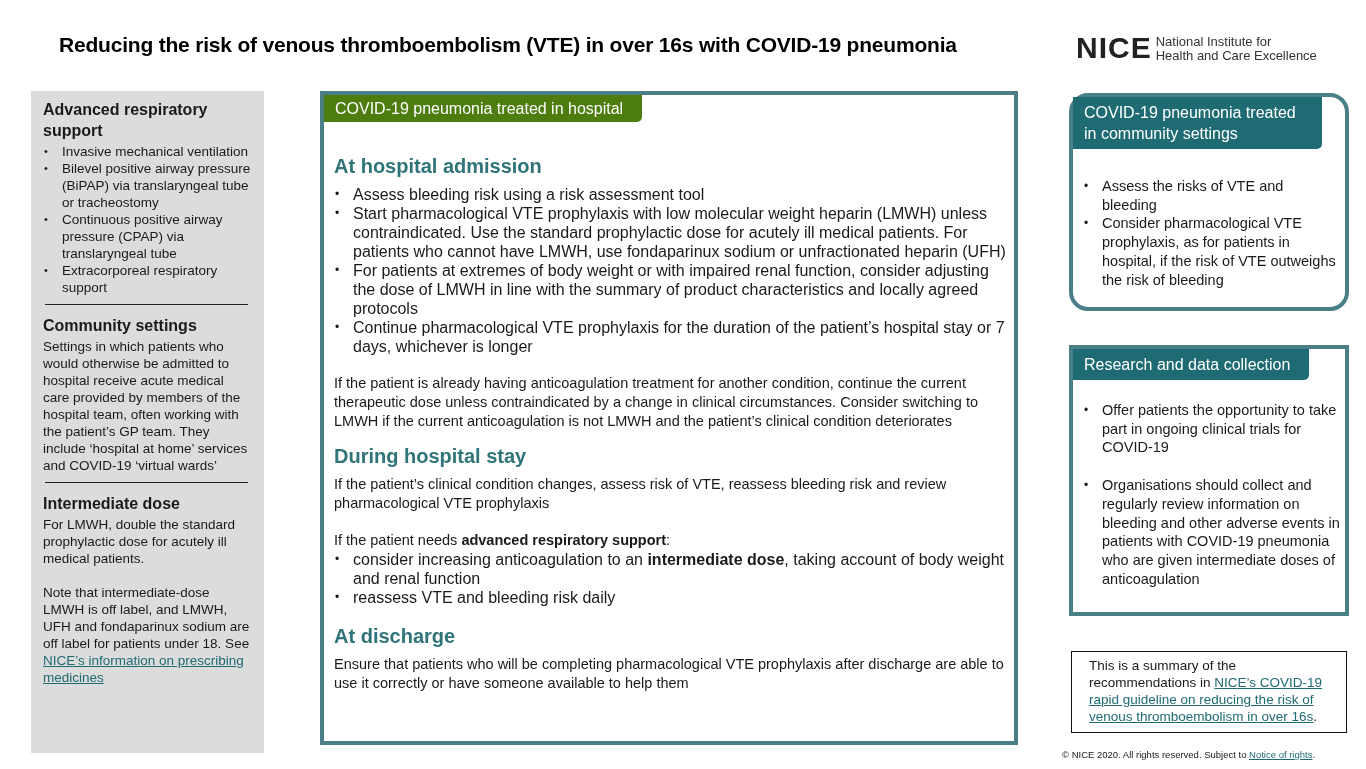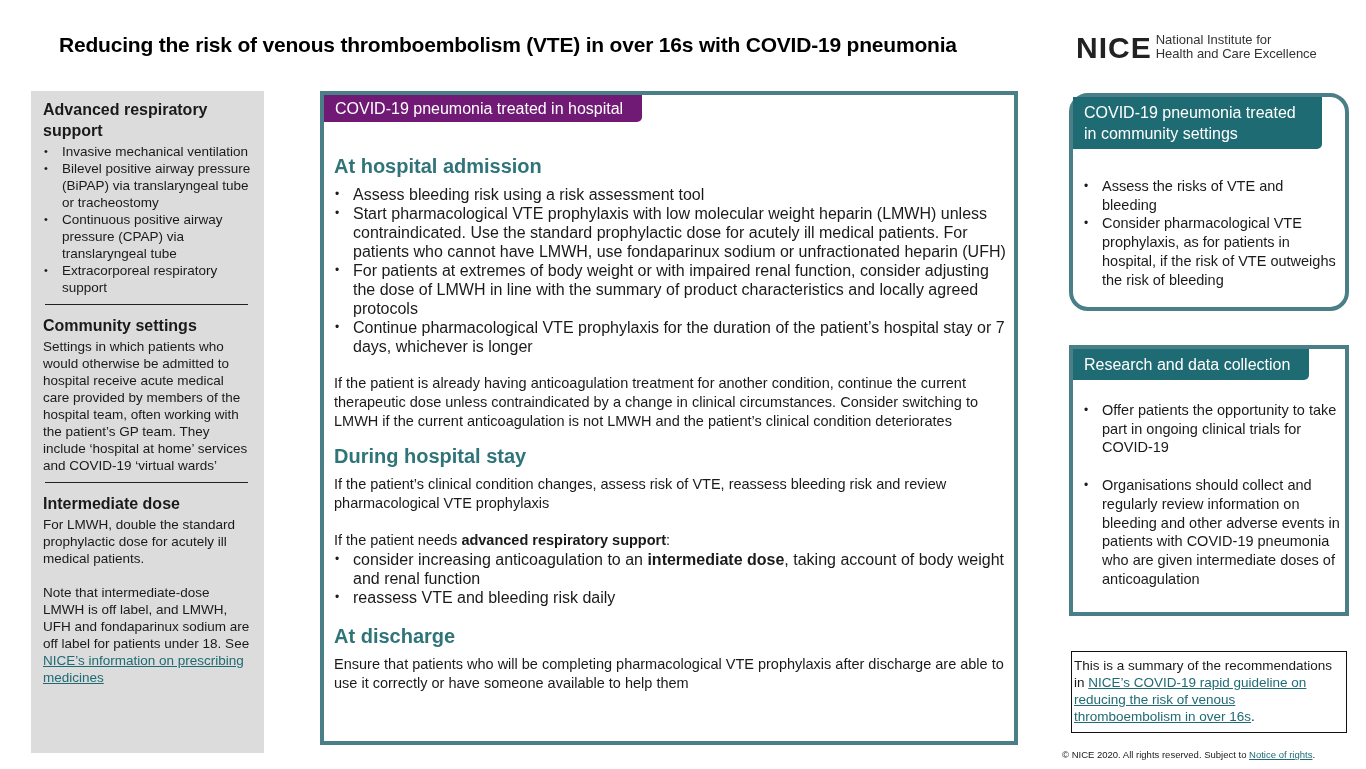--- a/index.html
+++ b/index.html
@@ -1,51 +1,51 @@
 <!DOCTYPE html>
 <html><head>
 <meta charset="utf-8">
 <style>
   * { box-sizing: border-box; margin: 0; padding: 0; }
   html, body { width: 1366px; height: 769px; background: #ffffff; overflow: hidden; }
   body { font-family: "Liberation Sans", sans-serif; color: #1a1a1a; position: relative; }
   .page-title { position: absolute; left: 35px; top: 33px; font-size: 21px; font-weight: bold; color: #000000; letter-spacing: -0.2px; margin-left: 24px; }
-  .logo { position: absolute; left: 1076px; top: 33px; display: flex; align-items: flex-start; }
+  .logo { position: absolute; left: 1076px; top: 33px; display: flex; align-items: flex-end; }
   .logo-mark { font-size: 30px; font-weight: bold; color: #222; letter-spacing: 1px; line-height: 30px; }
   .logo-text { margin-left: 4px; font-size: 13px; line-height: 14px; color: #333; }
 
   
   .sidebar { position: absolute; left: 31px; top: 91px; width: 233px; height: 662px; background: #dcdcdc; padding: 8px 12px 0 12px; }
   .sb-heading { font-size: 16px; font-weight: bold; color: #1a1a1a; line-height: 21px; }
   .sb-list { list-style: none; margin-top: 2px; }
   .sb-list li { position: relative; padding-left: 19px; font-size: 13.5px; line-height: 17px; color: #1a1a1a; }
   .sb-list li::before { content: "•"; position: absolute; left: 1px; top: 0; font-size: 11px; }
   .sb-divider { width: 203px; height: 1px; background: #222; margin: 8px 0 10px 2px; }
   .sb-text { font-size: 13.5px; line-height: 17px; color: #1a1a1a; margin-top: 2px; }
   .link { color: #1f6b73; text-decoration: underline; }
 
   
   .main-panel { position: absolute; left: 320px; top: 91px; width: 698px; height: 654px; border: 4px solid #4a7f88; background: #fff; }
-  .tab-label { position: absolute; left: 0; top: 0; height: 27px; background: #701a75; color: #fff; font-size: 16px; line-height: 27px; padding: 0 19px 0 11px; border-bottom-right-radius: 5px; }
+  .tab-label { position: absolute; left: 0; top: 0; height: 27px; background: #4d7c0f; color: #fff; font-size: 16px; line-height: 27px; padding: 0 19px 0 11px; border-bottom-right-radius: 5px; }
   .main-content { position: absolute; left: 10px; top: 58px; width: 675px; }
   .sec-heading { font-size: 20px; color: #2f7479; font-weight: bold; line-height: 26px; margin-bottom: 6px; }
   .m-list { list-style: none; }
   .m-list li { position: relative; padding-left: 19px; font-size: 16px; line-height: 19px; color: #1a1a1a; }
   .m-list li::before { content: "•"; position: absolute; left: 1px; top: 0; font-size: 12px; }
   .m-para { font-size: 14.5px; line-height: 19px; color: #1a1a1a; }
   .gap-18 { height: 18px; }
 
   
   .r-panel { position: absolute; left: 1069px; width: 280px; border: 4px solid #4a7f88; background: #fff; }
   .r-tab { position: absolute; left: 0; top: 0; background: #1f6b73; color: #fff; font-size: 16px; line-height: 21px; padding: 5px 11px 5px 11px; border-bottom-right-radius: 5px; }
   .r-list { list-style: none; position: absolute; left: 10px; }
   .r-list li { position: relative; padding-left: 19px; font-size: 14.5px; line-height: 18.7px; color: #1a1a1a; }
   .r-list li::before { content: "•"; position: absolute; left: 1px; top: 0; font-size: 12px; }
 
-  .summary-box { position: absolute; left: 1071px; top: 651px; width: 276px; height: 82px; border: 1px solid #111; padding: 5px 2px; font-size: 13.5px; line-height: 17px; color: #1a1a1a; }
+  .summary-box { position: absolute; left: 1071px; top: 651px; width: 276px; height: 82px; border: 1px solid #111; padding: 5px 17px; font-size: 13.5px; line-height: 17px; color: #1a1a1a; }
   .copyright { position: absolute; left: 1062px; top: 749px; font-size: 9.5px; color: #1a1a1a; }
 </style>
 </head>
 <body>
 
 <h1 class="page-title">Reducing the risk of venous thromboembolism (VTE) in over 16s with COVID-19 pneumonia</h1>
 
 <div class="logo">
   <span class="logo-mark">NICE</span>
   <span class="logo-text">

